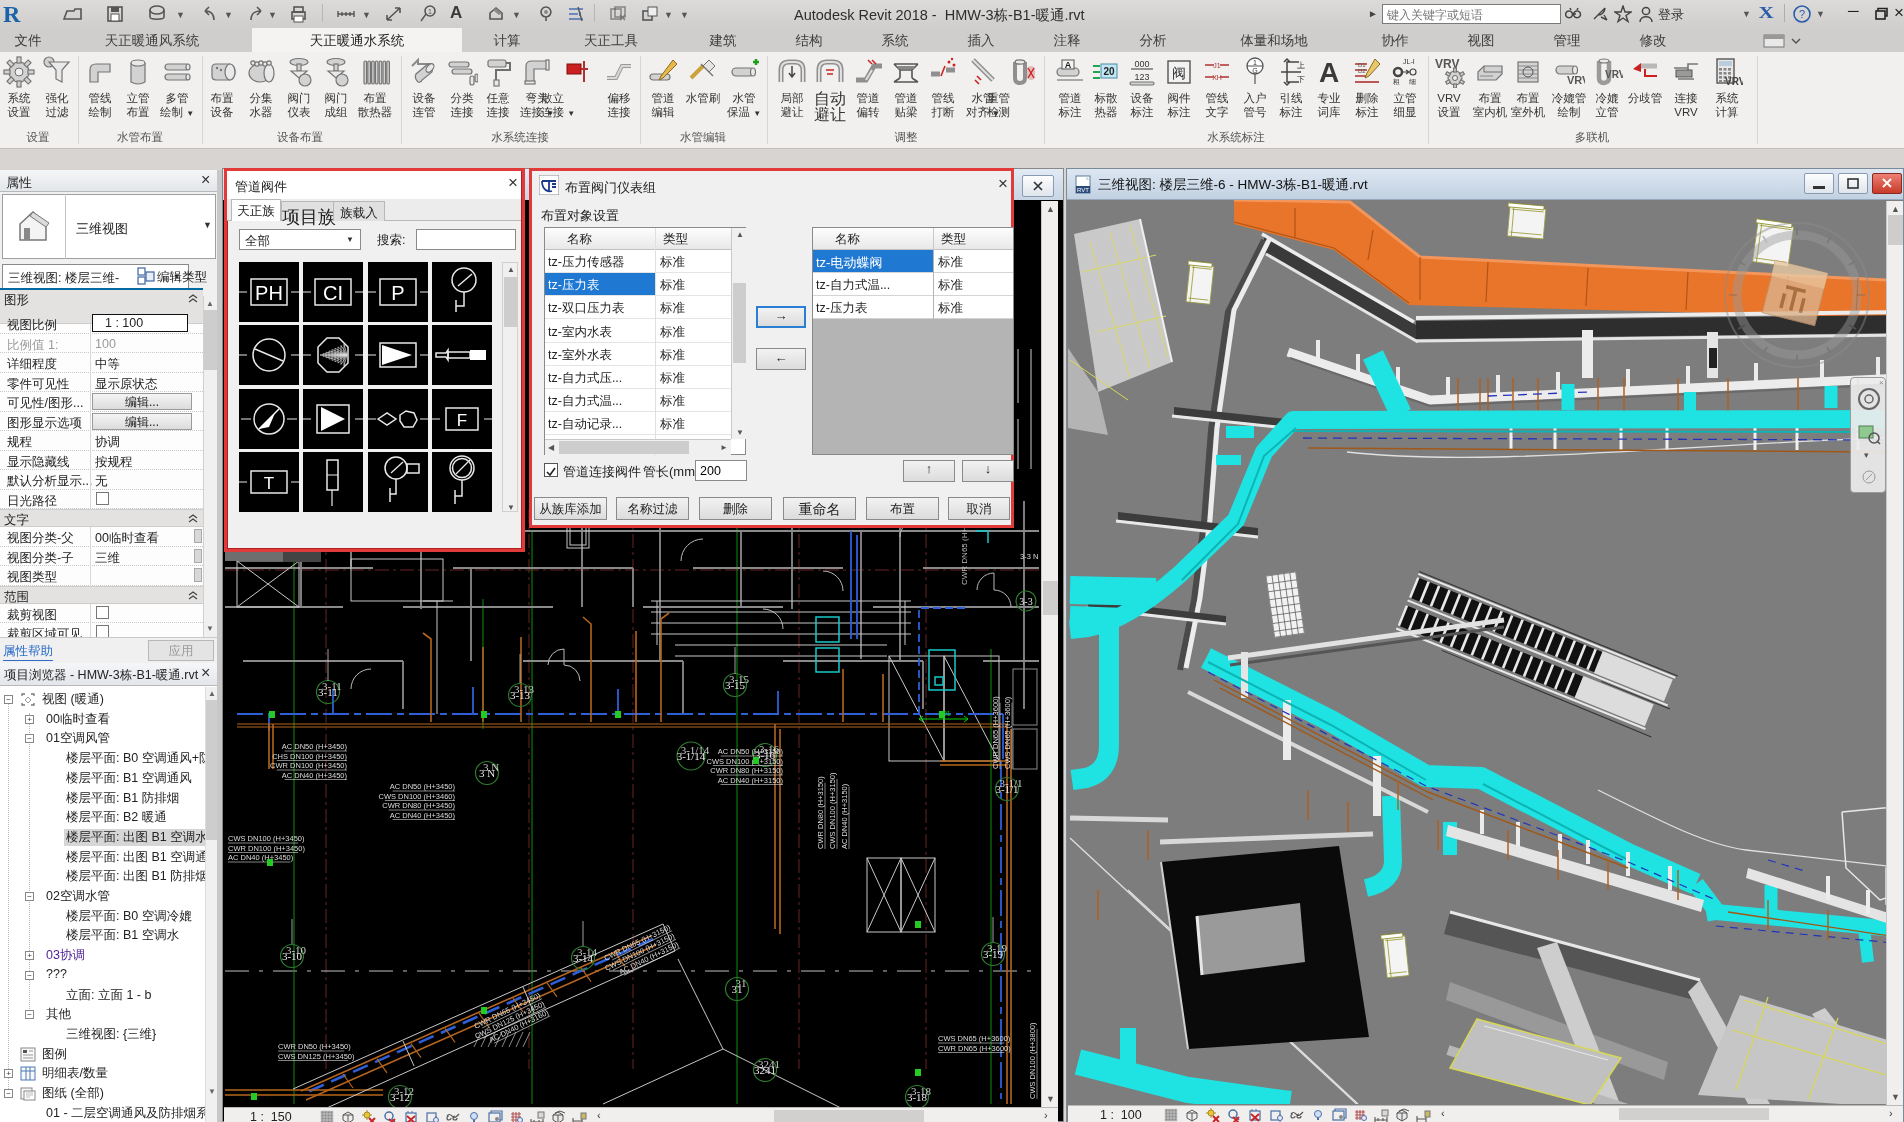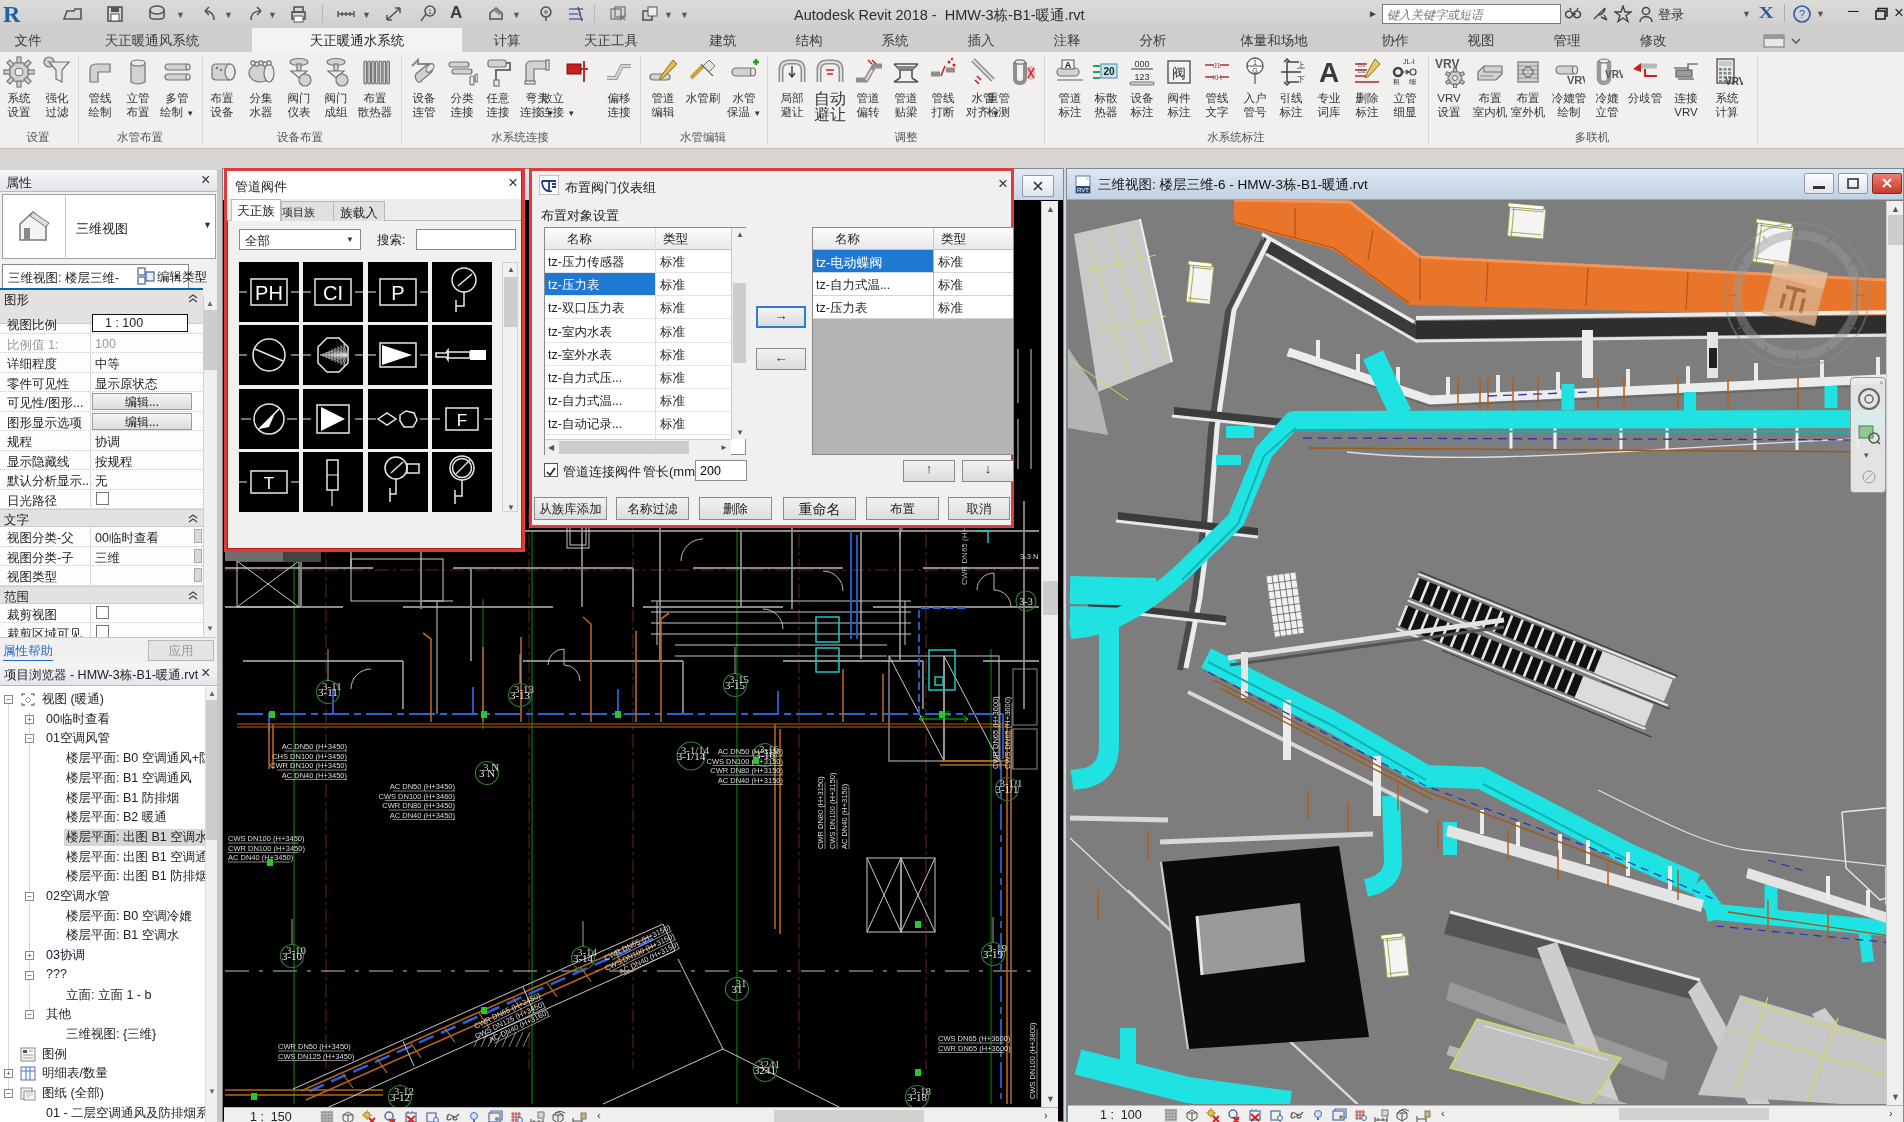--- a/index.html
+++ b/index.html
@@ -69,21 +69,21 @@
     </svg>
     <svg class="abs" style="left:640px;top:4px" width="22" height="20" viewBox="0 0 22 20">
       <rect x="3" y="7" width="9" height="9" fill="none" stroke="#555" stroke-width="1.6"></rect>
       <rect x="8" y="3" width="9" height="9" fill="#eee" stroke="#555"></rect>
     </svg>
     <div class="abs" style="left:664px;top:10px;color:#555;font-size:9px">▼</div>
     <div class="abs" style="left:680px;top:10px;color:#555;font-size:9px">▼</div>
     <div class="abs" style="left:794px;top:6px;font-size:14.5px;color:#2d2d2d">Autodesk Revit 2018 - &nbsp;HMW-3栋-B1-暖通.rvt</div>
     <div class="abs" style="left:1368px;top:8px;color:#444;font-size:10px">►</div>
     <div class="abs" style="left:1382px;top:4px;width:179px;height:20px;background:#fff;border:1px solid #7a7a7a"></div>
-    <div class="abs" style="left:1387px;top:7px;font-style:italic;font-size:12px;color:#777">键入关键字或短语</div>
+    <div class="abs" style="left:1387px;top:7px;font-size:12px;color:#777">键入关键字或短语</div>
     <svg class="abs" style="left:1565px;top:5px" width="20" height="18">
       <path d="M4 6 a3.4 3.4 0 1 0 0.1 0 M12 6 a3.4 3.4 0 1 0 0.1 0 M7 9 H11 M5 3 L6 5 M13 3 L12 5" fill="none" stroke="#444" stroke-width="1.5"></path>
     </svg>
     <svg class="abs" style="left:1591px;top:5px" width="20" height="18">
       <path d="M3 14 L14 3 M14 3 a7 7 0 0 1 -7 7 M10 12 L16 15 M13 10 L16 15" fill="none" stroke="#444" stroke-width="1.4"></path>
     </svg>
     <svg class="abs" style="left:1614px;top:5px" width="18" height="18">
       <path d="M9 1 L11 7 L17 7 L12 10.5 L14 16.5 L9 13 L4 16.5 L6 10.5 L1 7 L7 7 Z" fill="none" stroke="#444" stroke-width="1.4"></path>
     </svg>
     <svg class="abs" style="left:1636px;top:4px" width="20" height="20">
@@ -1312,21 +1312,21 @@
     <div class="abs" style="left:64px;top:126.50000000000001px;font-size:12.5px;color:#222;white-space:nowrap;padding:0 2px">楼层平面: B1 防排烟</div>
     <div class="abs" style="left:64px;top:146.20000000000002px;font-size:12.5px;color:#222;white-space:nowrap;padding:0 2px">楼层平面: B2 暖通</div>
     <div class="abs" style="left:64px;top:165.9px;background:#d6d6d6;font-size:12.5px;color:#222;white-space:nowrap;padding:0 2px">楼层平面: 出图 B1 空调水</div>
     <div class="abs" style="left:64px;top:185.6px;font-size:12.5px;color:#222;white-space:nowrap;padding:0 2px">楼层平面: 出图 B1 空调通</div>
     <div class="abs" style="left:64px;top:205.29999999999998px;font-size:12.5px;color:#222;white-space:nowrap;padding:0 2px">楼层平面: 出图 B1 防排烟</div>
     <div class="abs" style="left:25px;top:228.99999999999997px;width:9px;height:9px;background:#fff;border:1px solid #888;font-size:8px;line-height:7px;text-align:center;color:#333">−</div>
     <div class="abs" style="left:44px;top:224.99999999999997px;font-size:12.5px;color:#222;white-space:nowrap;padding:0 2px">02空调水管</div>
     <div class="abs" style="left:64px;top:244.69999999999996px;font-size:12.5px;color:#222;white-space:nowrap;padding:0 2px">楼层平面: B0 空调冷媲</div>
     <div class="abs" style="left:64px;top:264.4px;font-size:12.5px;color:#222;white-space:nowrap;padding:0 2px">楼层平面: B1 空调水</div>
     <div class="abs" style="left:25px;top:288.09999999999997px;width:9px;height:9px;background:#fff;border:1px solid #888;font-size:8px;line-height:7px;text-align:center;color:#333">+</div>
-    <div class="abs" style="left:44px;top:284.09999999999997px;font-size:12.5px;color:#0f172a;white-space:nowrap;padding:0 2px">03协调</div>
+    <div class="abs" style="left:44px;top:284.09999999999997px;font-size:12.5px;color:#4c1d95;white-space:nowrap;padding:0 2px">03协调</div>
     <div class="abs" style="left:25px;top:307.79999999999995px;width:9px;height:9px;background:#fff;border:1px solid #888;font-size:8px;line-height:7px;text-align:center;color:#333">−</div>
     <div class="abs" style="left:44px;top:303.79999999999995px;font-size:12.5px;color:#222;white-space:nowrap;padding:0 2px">???</div>
     <div class="abs" style="left:64px;top:323.49999999999994px;font-size:12.5px;color:#222;white-space:nowrap;padding:0 2px">立面: 立面 1 - b</div>
     <div class="abs" style="left:25px;top:347.19999999999993px;width:9px;height:9px;background:#fff;border:1px solid #888;font-size:8px;line-height:7px;text-align:center;color:#333">−</div>
     <div class="abs" style="left:44px;top:343.19999999999993px;font-size:12.5px;color:#222;white-space:nowrap;padding:0 2px">其他</div>
     <div class="abs" style="left:64px;top:362.8999999999999px;font-size:12.5px;color:#222;white-space:nowrap;padding:0 2px">三维视图: {三维}</div>
     <svg class="abs" style="left:20px;top:383.5999999999999px" width="16" height="15">
       <rect x="1" y="1" width="14" height="13" fill="#f8f8f8" stroke="#888"></rect>
       <rect x="3" y="3" width="4" height="3" fill="#555"></rect>
       <path d="M9 4 H13 M3 8 H13 M3 11 H13" stroke="#999" stroke-width="1"></path>
@@ -1352,21 +1352,21 @@
       <div class="abs" style="left:2px;top:400px;font-size:8px;color:#666">▼</div>
     </div>
   </div>
 <div class="abs" style="left:224px;top:168px;width:301px;height:384px;background:#f0f0f0;border:3.5px solid #e03a3a;box-shadow:0 0 0 1px #b02020 inset">
     <div class="abs" style="left:0;top:0;width:294px;height:28px;background:#fff">
       <span class="abs" style="left:8px;top:7px;font-size:13px;color:#222">管道阀件</span>
       <span class="abs" style="left:281px;top:2px;font-size:17px;color:#333">×</span>
     </div>
     <div class="abs" style="left:0;top:28px;width:294px;height:22px;border-bottom:1px solid #b8b8b8;background:#ececec"></div>
     <div class="abs" style="left:4px;top:28px;width:50px;height:22px;background:#fff;border-bottom:1px solid #fff;border:1px solid #b8b8b8;border-bottom:none;text-align:center;font-size:12.5px;color:#222;padding-top:3px">天正族</div>
-    <div class="abs" style="left:54px;top:30px;width:56px;height:20px;background:#e0e0e0;border:1px solid #b8b8b8;border-bottom:none;text-align:left;font-size:11px;color:#222;padding-top:3px">项目族</div>
+    <div class="abs" style="left:54px;top:30px;width:56px;height:20px;background:#e0e0e0;border:1px solid #b8b8b8;border-bottom:none;text-align:left;font-size:18px;color:#222;padding-top:3px">项目族</div>
     <div class="abs" style="left:106px;top:30px;width:52px;height:20px;background:#e0e0e0;border:1px solid #b8b8b8;border-bottom:none;text-align:center;font-size:12.5px;color:#222;padding-top:3px">族载入</div>
     <div class="abs" style="left:12px;top:58px;width:122px;height:21px;background:#fff;border:1px solid #8a8a8a">
       <span class="abs" style="left:5px;top:3px;font-size:12.5px;color:#222">全部</span>
       <span class="abs" style="left:106px;top:5px;font-size:8px;color:#333">▼</span>
     </div>
     <div class="abs" style="left:150px;top:61px;font-size:12.5px;color:#222">搜索:</div>
     <div class="abs" style="left:189px;top:58px;width:100px;height:21px;background:#fff;border:1px solid #8a8a8a"></div>
     <div class="abs" style="left:12px;top:91px;width:60px;height:60px;background:#000"><svg width="60" height="60" viewBox="0 0 60 60">
         <path d="M0 30 H8 M52 30 H60" stroke="#e8e8e8" stroke-width="1.2"></path>
         <rect x="12" y="17" width="36" height="26" fill="none" stroke="#e8e8e8" stroke-width="1.5"></rect>

